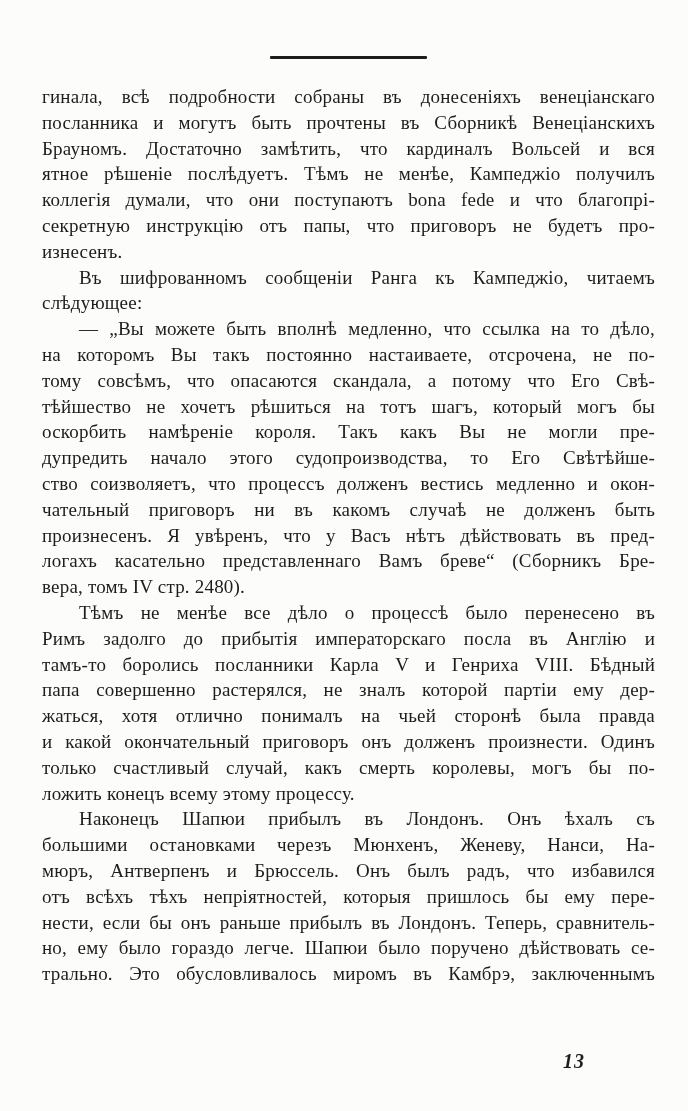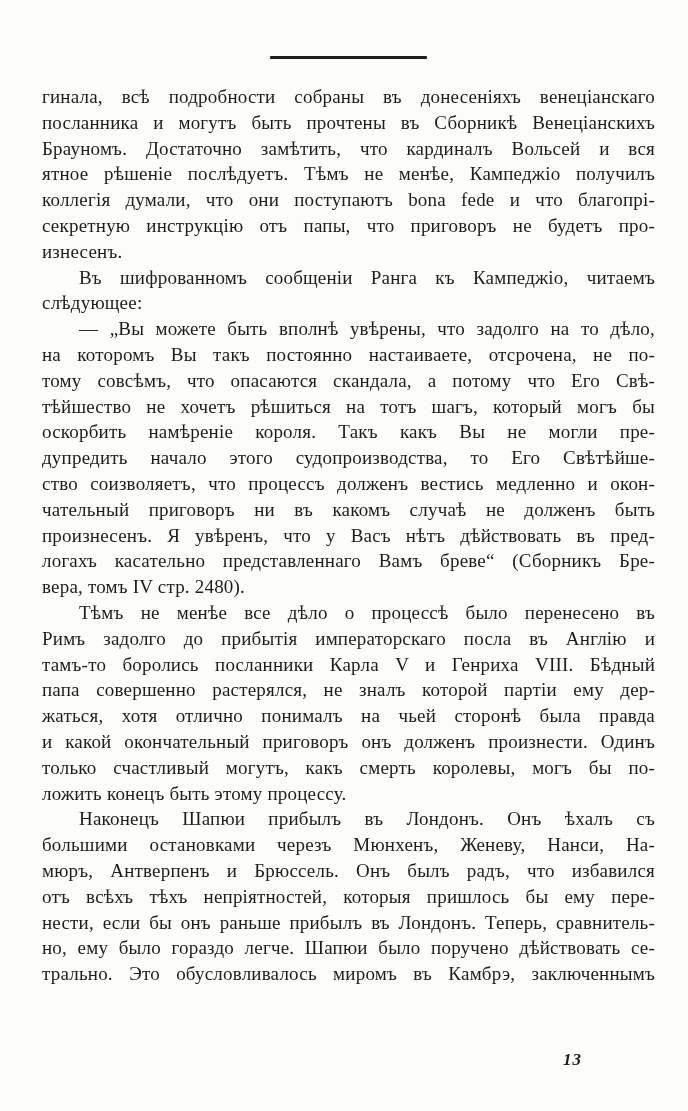--- a/index.html
+++ b/index.html
@@ -47,60 +47,60 @@
     text-align-last: left;
     -moz-text-align-last: left;
   }
   .line.indent {
     padding-left: 37px;
   }
   .page-number {
     position: absolute;
     left: 563px;
     top: 1050px;
-    font-size: 17px;
+    font-size: 20px;
     font-style: italic;
     font-weight: bold;
     letter-spacing: 1px;
   }
 </style>
 </head>
 <body>
 
 <div class="page">
   <div class="top-rule"></div>
   <div class="text-block">
       <div class="line">гинала, всѣ подробности собраны въ донесеніяхъ венеціанскаго</div>
       <div class="line">посланника и могутъ быть прочтены въ Сборникѣ Венеціанскихъ</div>
       <div class="line">Брауномъ. Достаточно замѣтить, что кардиналъ Вольсей и вся</div>
       <div class="line">ятное рѣшеніе послѣдуетъ. Тѣмъ не менѣе, Кампеджіо получилъ</div>
       <div class="line">коллегія думали, что они поступаютъ bona fede и что благопрі-</div>
       <div class="line">секретную инструкцію отъ папы, что приговоръ не будетъ про-</div>
       <div class="line endline">изнесенъ.</div>
       <div class="line indent">Въ шифрованномъ сообщеніи Ранга къ Кампеджіо, читаемъ</div>
       <div class="line endline">слѣдующее:</div>
-      <div class="line indent">— „Вы можете быть вполнѣ увѣрены, что задолго на то дѣло,</div>
+      <div class="line indent">— „Вы можете быть вполнѣ медленно, что ссылка на то дѣло,</div>
       <div class="line">на которомъ Вы такъ постоянно настаиваете, отсрочена, не по-</div>
       <div class="line">тому совсѣмъ, что опасаются скандала, а потому что Его Свѣ-</div>
       <div class="line">тѣйшество не хочетъ рѣшиться на тотъ шагъ, который могъ бы</div>
       <div class="line">оскорбить намѣреніе короля. Такъ какъ Вы не могли пре-</div>
       <div class="line">дупредить начало этого судопроизводства, то Его Свѣтѣйше-</div>
       <div class="line">ство соизволяетъ, что процессъ долженъ вестись медленно и окон-</div>
       <div class="line">чательный приговоръ ни въ какомъ случаѣ не долженъ быть</div>
       <div class="line">произнесенъ. Я увѣренъ, что у Васъ нѣтъ дѣйствовать въ пред-</div>
       <div class="line">логахъ касательно представленнаго Вамъ бреве“ (Сборникъ Бре-</div>
       <div class="line endline">вера, томъ IV стр. 2480).</div>
       <div class="line indent">Тѣмъ не менѣе все дѣло о процессѣ было перенесено въ</div>
       <div class="line">Римъ задолго до прибытія императорскаго посла въ Англію и</div>
       <div class="line">тамъ-то боролись посланники Карла V и Генриха VIII. Бѣдный</div>
       <div class="line">папа совершенно растерялся, не зналъ которой партіи ему дер-</div>
       <div class="line">жаться, хотя отлично понималъ на чьей сторонѣ была правда</div>
       <div class="line">и какой окончательный приговоръ онъ долженъ произнести. Одинъ</div>
-      <div class="line">только счастливый могутъ, какъ смерть королевы, могъ бы по-</div>
-      <div class="line endline">ложить конецъ быть этому процессу.</div>
+      <div class="line">только счастливый случай, какъ смерть королевы, могъ бы по-</div>
+      <div class="line endline">ложить конецъ всему этому процессу.</div>
       <div class="line indent">Наконецъ Шапюи прибылъ въ Лондонъ. Онъ ѣхалъ съ</div>
       <div class="line">большими остановками черезъ Мюнхенъ, Женеву, Нанси, На-</div>
       <div class="line">мюръ, Антверпенъ и Брюссель. Онъ былъ радъ, что избавился</div>
       <div class="line">отъ всѣхъ тѣхъ непріятностей, которыя пришлось бы ему пере-</div>
       <div class="line">нести, если бы онъ раньше прибылъ въ Лондонъ. Теперь, сравнитель-</div>
       <div class="line">но, ему было гораздо легче. Шапюи было поручено дѣйствовать се-</div>
       <div class="line">трально. Это обусловливалось миромъ въ Камбрэ, заключеннымъ</div>
     </div>
   <div class="page-number">13</div>
 </div>

